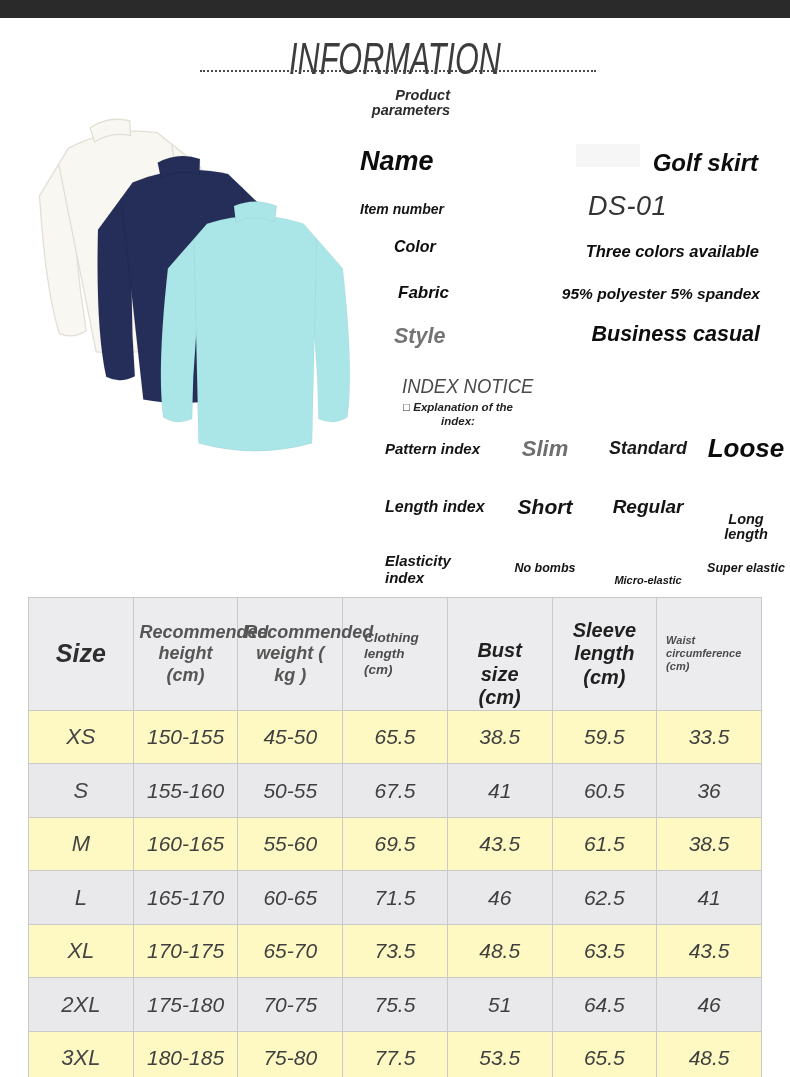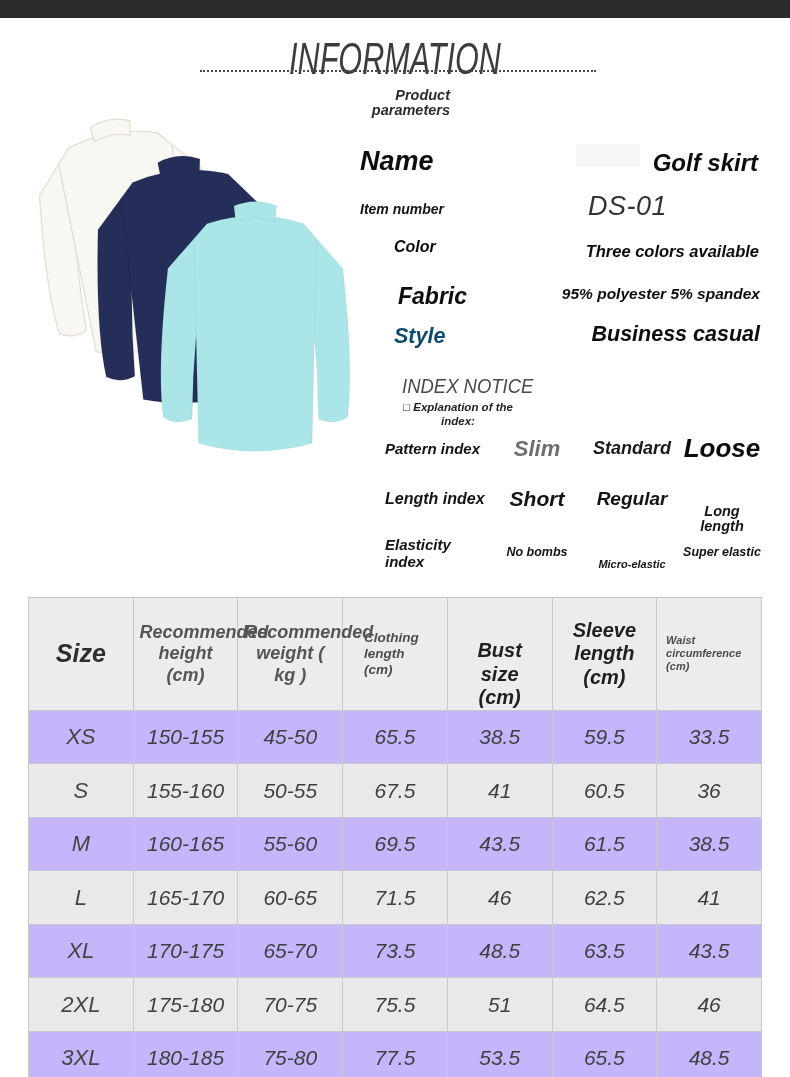--- a/index.html
+++ b/index.html
@@ -25,53 +25,53 @@
 
   
   .plabel, .pvalue { position:absolute; white-space:nowrap; }
   .name-label   { left:360px; top:146px; font-size:27px; font-weight:800; color:#0d0d0d; }
   .name-value   { right:32px; top:149px; font-size:24px; font-weight:700; color:#0d0d0d; }
   .name-artifact{ position:absolute; left:576px; top:144px; width:64px; height:23px; background:#f6f6f6; }
   .item-label   { left:360px; top:201px; font-size:14px; font-weight:700; color:#141414; }
   .item-value   { left:588px; top:191px; font-size:27px; font-weight:400; color:#333; letter-spacing:0.5px; }
   .color-label  { left:394px; top:238px; font-size:16px; font-weight:800; color:#0d0d0d; }
   .color-value  { right:31px; top:242px; font-size:16.5px; font-weight:700; color:#0d0d0d; }
-  .fabric-label { left:398px; top:283px; font-size:23px; font-weight:800; color:#0d0d0d; }
+  .fabric-label { left:398px; top:283px; font-size:17px; font-weight:800; color:#0d0d0d; }
   .fabric-value { right:30px; top:285px; font-size:15.5px; font-weight:700; color:#0d0d0d; }
-  .style-label  { left:394px; top:324px; font-size:21.5px; font-weight:800; color:#0c4a6e; }
+  .style-label  { left:394px; top:324px; font-size:21.5px; font-weight:800; color:#737373; }
   .style-value  { right:30px; top:322px; font-size:21.5px; font-weight:800; color:#0d0d0d; }
 
   
   .index-title { position:absolute; left:402px; top:374px; font-size:21px; font-weight:500;
     color:#4a4a4a; transform:scaleX(0.88); transform-origin:left center; white-space:nowrap; }
   .index-sub { position:absolute; left:392px; top:400px; width:132px; text-align:center;
     font-size:11.5px; font-weight:700; line-height:1.25; color:#222; }
   .index-grid { position:absolute; left:385px; top:424px; width:376px; display:grid;
-    grid-template-columns:108px 88px 102px 78px; grid-template-rows:49px 52px 56px; align-items:center; }
+    grid-template-columns:108px 88px 102px 78px; grid-template-rows:49px 52px 56px; align-items:center;gap:8px; }
   .ig-label { text-align:left; font-weight:700; color:#141414; }
   .ig-val { text-align:center; font-weight:800; color:#141414; line-height:1.05; }
   .r0l { font-size:15px; }
   .r0v0 { font-size:22px; font-weight:700; color:#6e6e6e; }
   .r0v1 { font-size:18px; color:#1a1a1a; }
   .r0v2 { font-size:26px; color:#0b0b0b; }
   .r1l { font-size:16px; }
   .r1v0 { font-size:21px; }
   .r1v1 { font-size:19px; }
   .r1v2 { font-size:14.5px;margin-top:40px; }
   .r2l { font-size:15px; }
   .r2v0 { font-size:12.5px; }
   .r2v1 { font-size:11px;margin-top:24px; }
   .r2v2 { font-size:12.5px; }
 
   
   .size-table { position:absolute; left:28px; top:597px; width:734px;
     border-collapse:collapse; table-layout:fixed; }
   .size-table th, .size-table td { border:1px solid #c9c9c9; text-align:center; vertical-align:middle; }
   .size-table thead tr { height:79px; background:#ececee; }
-  .size-table tbody tr { height:53.5px; background:#c4b5fd; }
+  .size-table tbody tr { height:53.5px; background:#fef9c3; }
   .size-table tbody tr.striped { background:#e9e9eb; }
   .size-table tbody td { font-size:21px; color:#3f3f3f; font-weight:400; }
   .size-table tbody td.col-size { font-size:22px; color:#454545; }
   .hwrap { display:inline-block; line-height:1.18; }
   .th0 { font-size:25px; font-weight:800; color:#2e2e2e; }
   .th1 .hwrap, .th2 .hwrap { width:92px; font-size:18px; font-weight:700; color:#555;text-align:center; }
   .th3 .hwrap { width:62px; font-size:13.5px; font-weight:700; color:#4c4c4c; text-align:left; }
   .th4 .hwrap { width:52px; font-size:20px; font-weight:800; color:#1f1f1f;margin-top:41px; }
   .th5 .hwrap { width:64px; font-size:20px; font-weight:800; color:#1f1f1f; }
   .th6 .hwrap { width:86px; font-size:11px; font-weight:700; color:#4c4c4c; text-align:left; }

